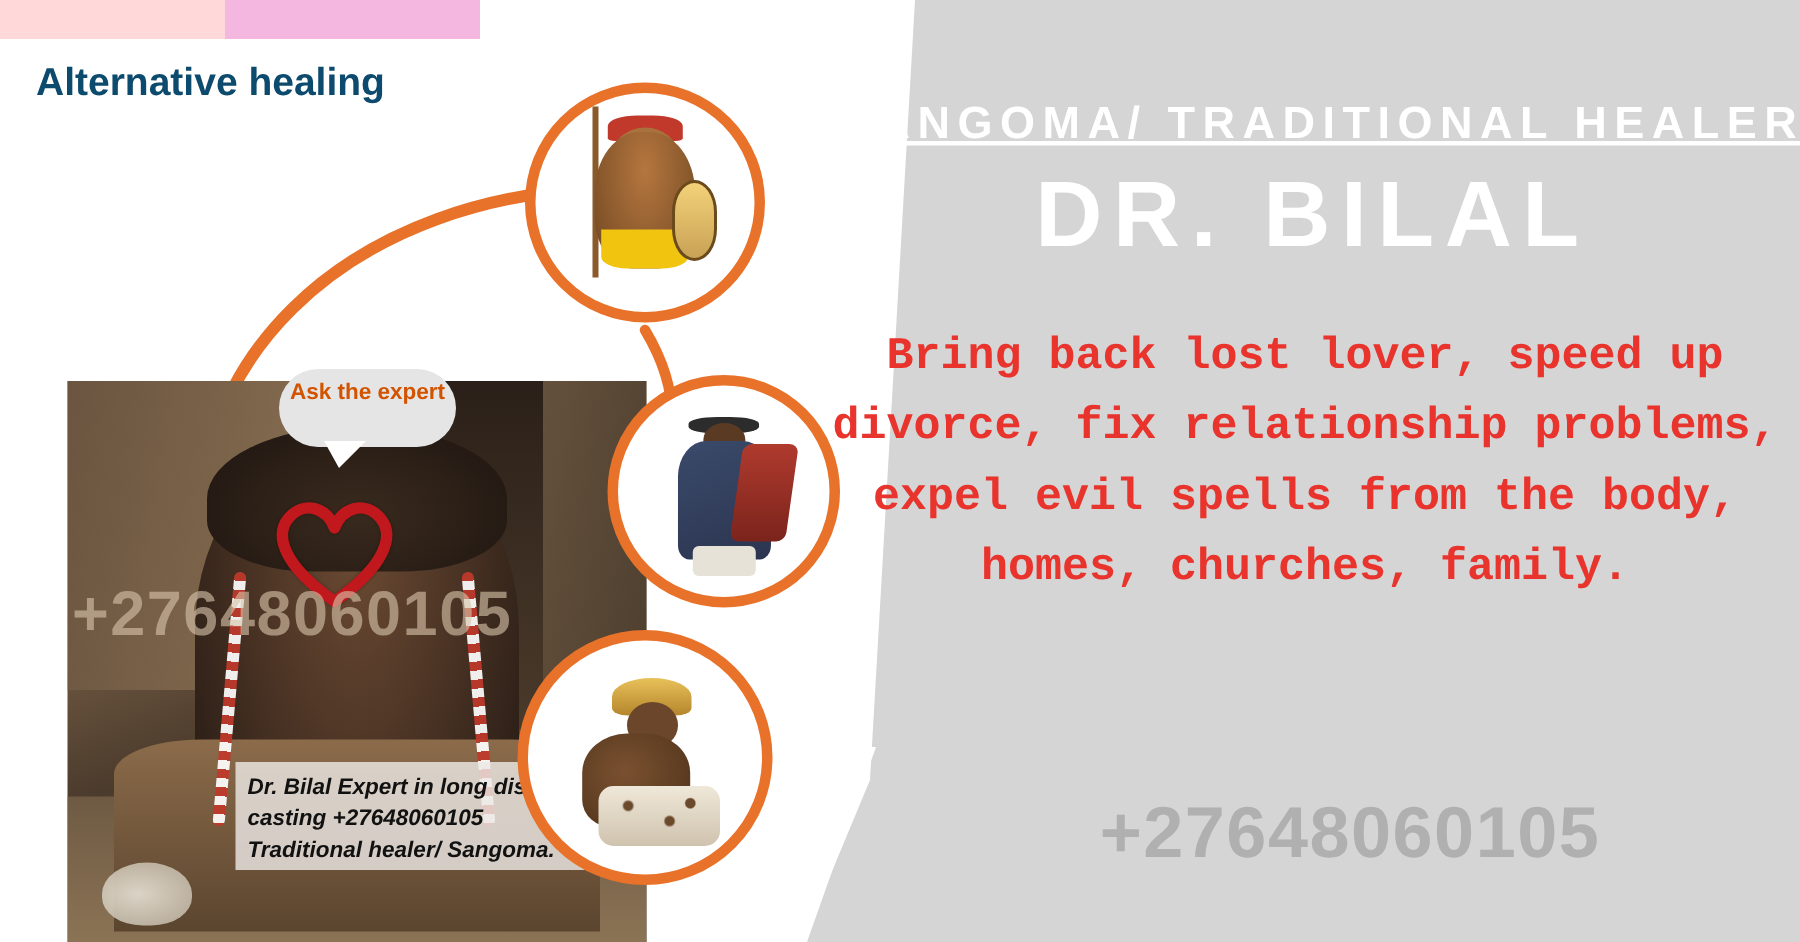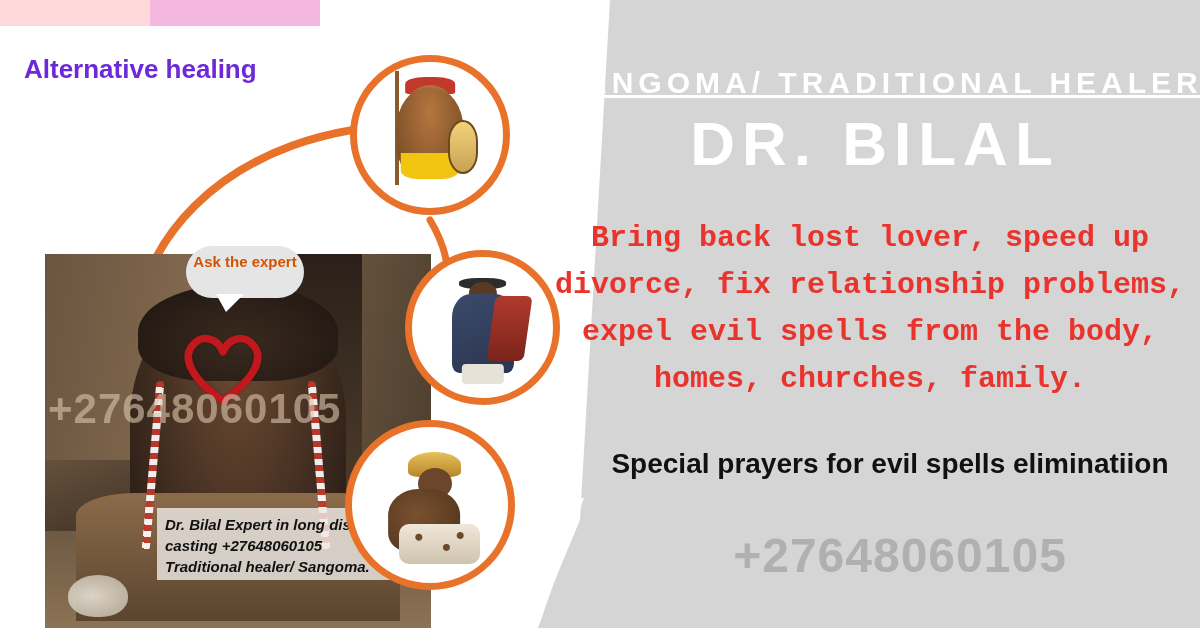--- a/index.html
+++ b/index.html
@@ -85,21 +85,21 @@
   }
 
   .caption-box{
     position:absolute;left:157px;top:508px;width:244px;height:72px;
     background:rgba(235,232,228,.82);padding:6px 8px;box-sizing:border-box;
     font-style:italic;font-weight:700;font-size:15px;line-height:21px;color:#111;
     font-family:"Liberation Sans",sans-serif;overflow:hidden;
   }
 
   .alt-heading{
-    position:absolute;left:24px;top:54px;font-size:26px;font-weight:700;color:#6d28d9;
+    position:absolute;left:24px;top:39px;font-size:26px;font-weight:700;color:#0c4a6e;
     font-family:"Liberation Sans",sans-serif;
   }
 
   
   .arc{position:absolute;left:100px;top:80px;width:420px;height:470px;pointer-events:none;}
 
   
   .bubble{
     position:absolute;border-radius:50%;border:7px solid #e8722a;background:#ffffff;
     overflow:hidden;box-sizing:border-box;
@@ -243,16 +243,15 @@
     <div class="sang-crown"></div>
     <div class="sang-head"></div>
     <div class="sang-body"></div>
     <div class="sang-wrap"></div>
     <div class="sang-spots"></div>
   </div>
 
   <div class="title-small">SANGOMA/ TRADITIONAL HEALER</div>
   <div class="title-big">DR.  BILAL</div>
   <div class="body-red">Bring back lost lover, speed up divorce, fix relationship problems, expel evil spells from the body, homes, churches, family.</div>
-  <div class="body-black">Special prayers for  evil spells eliminatiion</div>
   <div class="phone-big">+27648060105</div>
 
 </div>
 
 </body></html>

